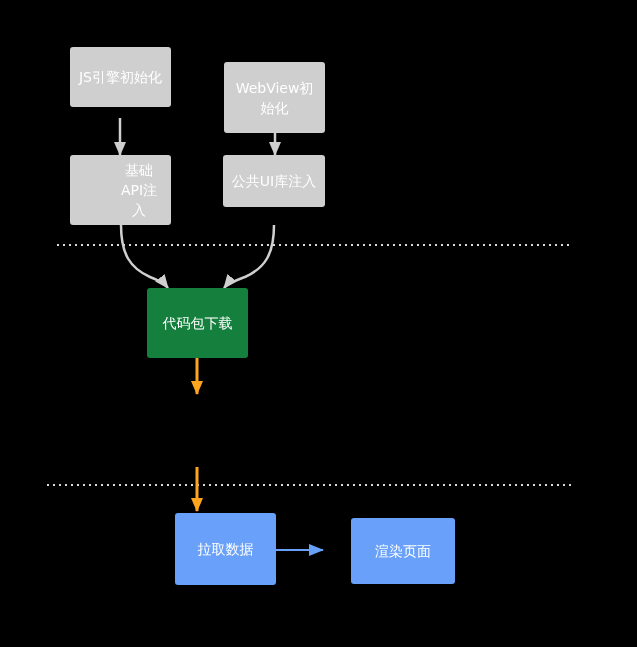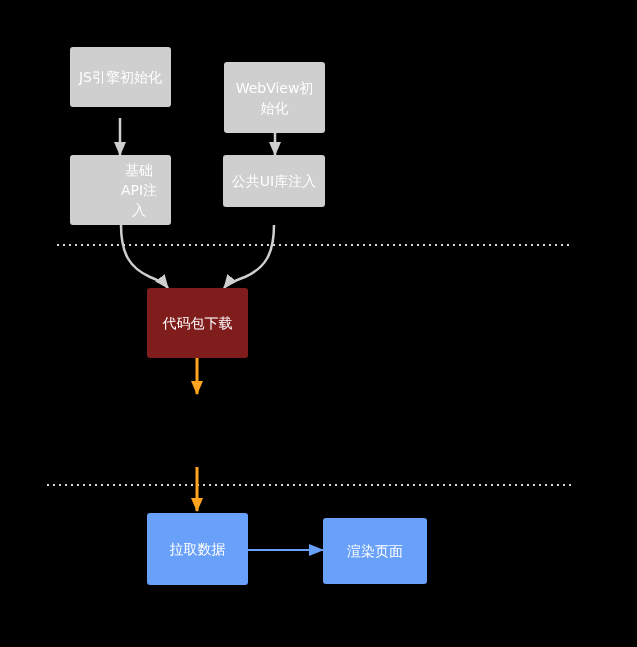--- a/index.html
+++ b/index.html
@@ -30,22 +30,22 @@
     align-items: center;
     justify-content: center;
     text-align: center;
     color: #ffffff;
     font-size: 14px;
     line-height: 20px;
     padding: 0 7px;
     word-break: normal;
   }
   .stage-gray   { background: #cfcfcf; }
-  .stage-orange { background: #7f1d1d; }
-  .stage-blue   { background: #69a0f9; }
+  .stage-orange { background: #15803d; }
+  .stage-blue   { background: #69a0f9; margin-left: 28px; }
 
   .n-js-engine   { left: 70px;  top: 47px;  width: 101px; height: 60px; }
   .n-webview     { left: 224px; top: 47px;  width: 101px; height: 71px; margin-top: 15px; }
   .n-base-api    { left: 70px;  top: 155px; width: 101px; height: 70px; padding-left: 44px; }
   .n-ui-lib      { left: 223px; top: 155px; width: 102px; height: 52px; }
   .n-code-pkg    { left: 147px; top: 288px; width: 101px; height: 70px; }
   .n-biz-code    { left: 147px; top: 397px; width: 101px; height: 70px; }
   .n-fetch-data  { left: 147px; top: 513px; width: 101px; height: 72px; }
   .n-render-page { left: 323px; top: 518px; width: 104px; height: 66px; }
 </style>

